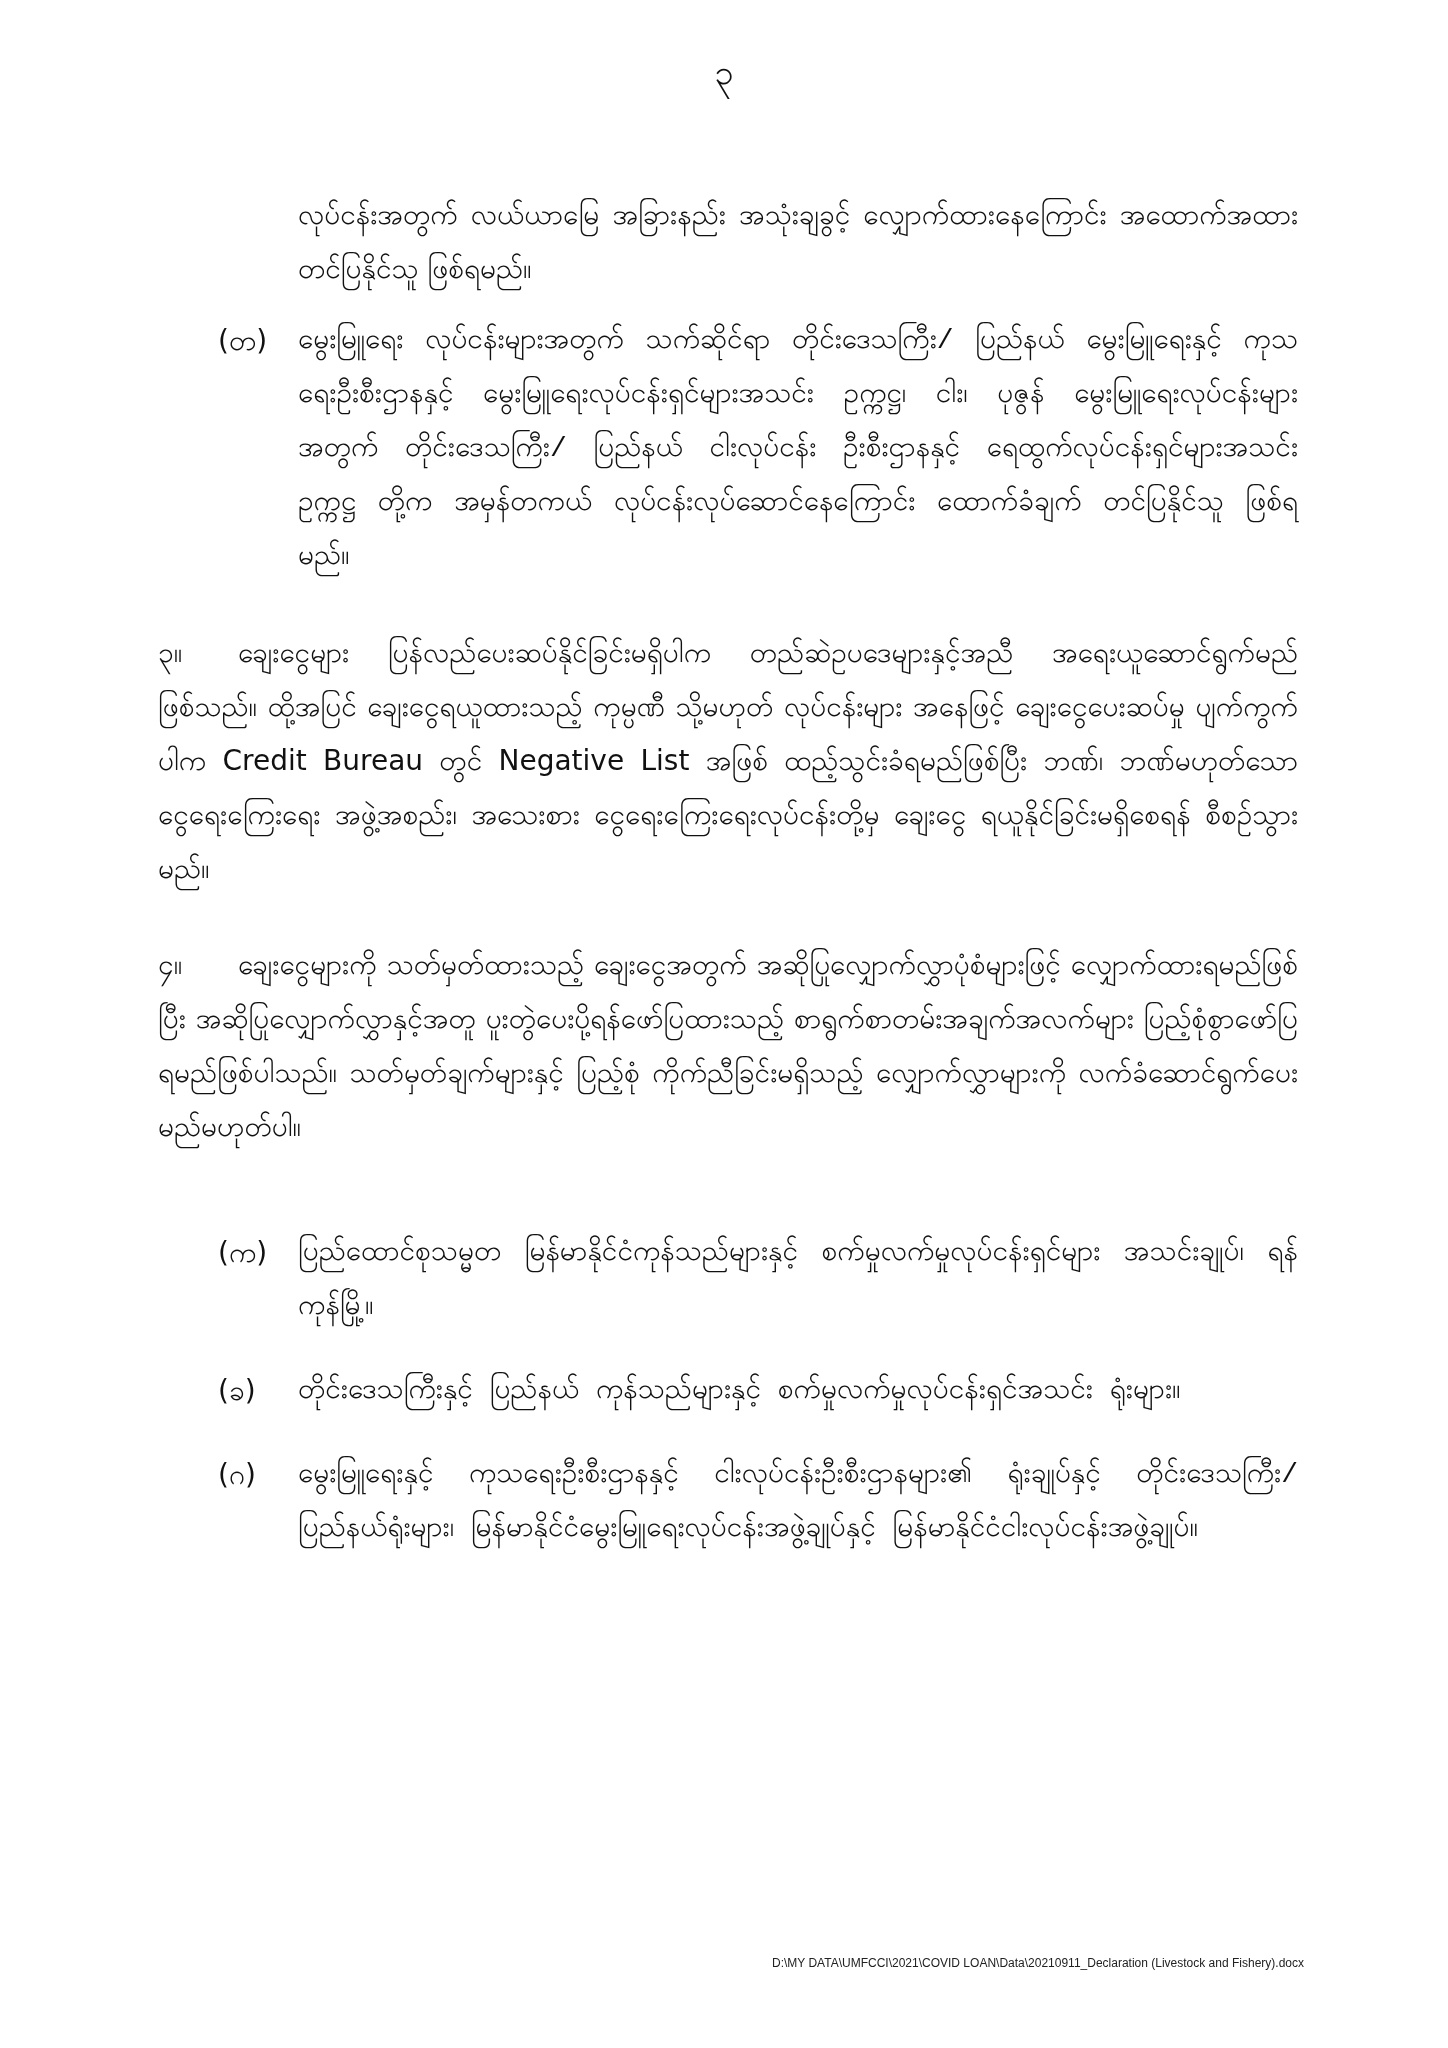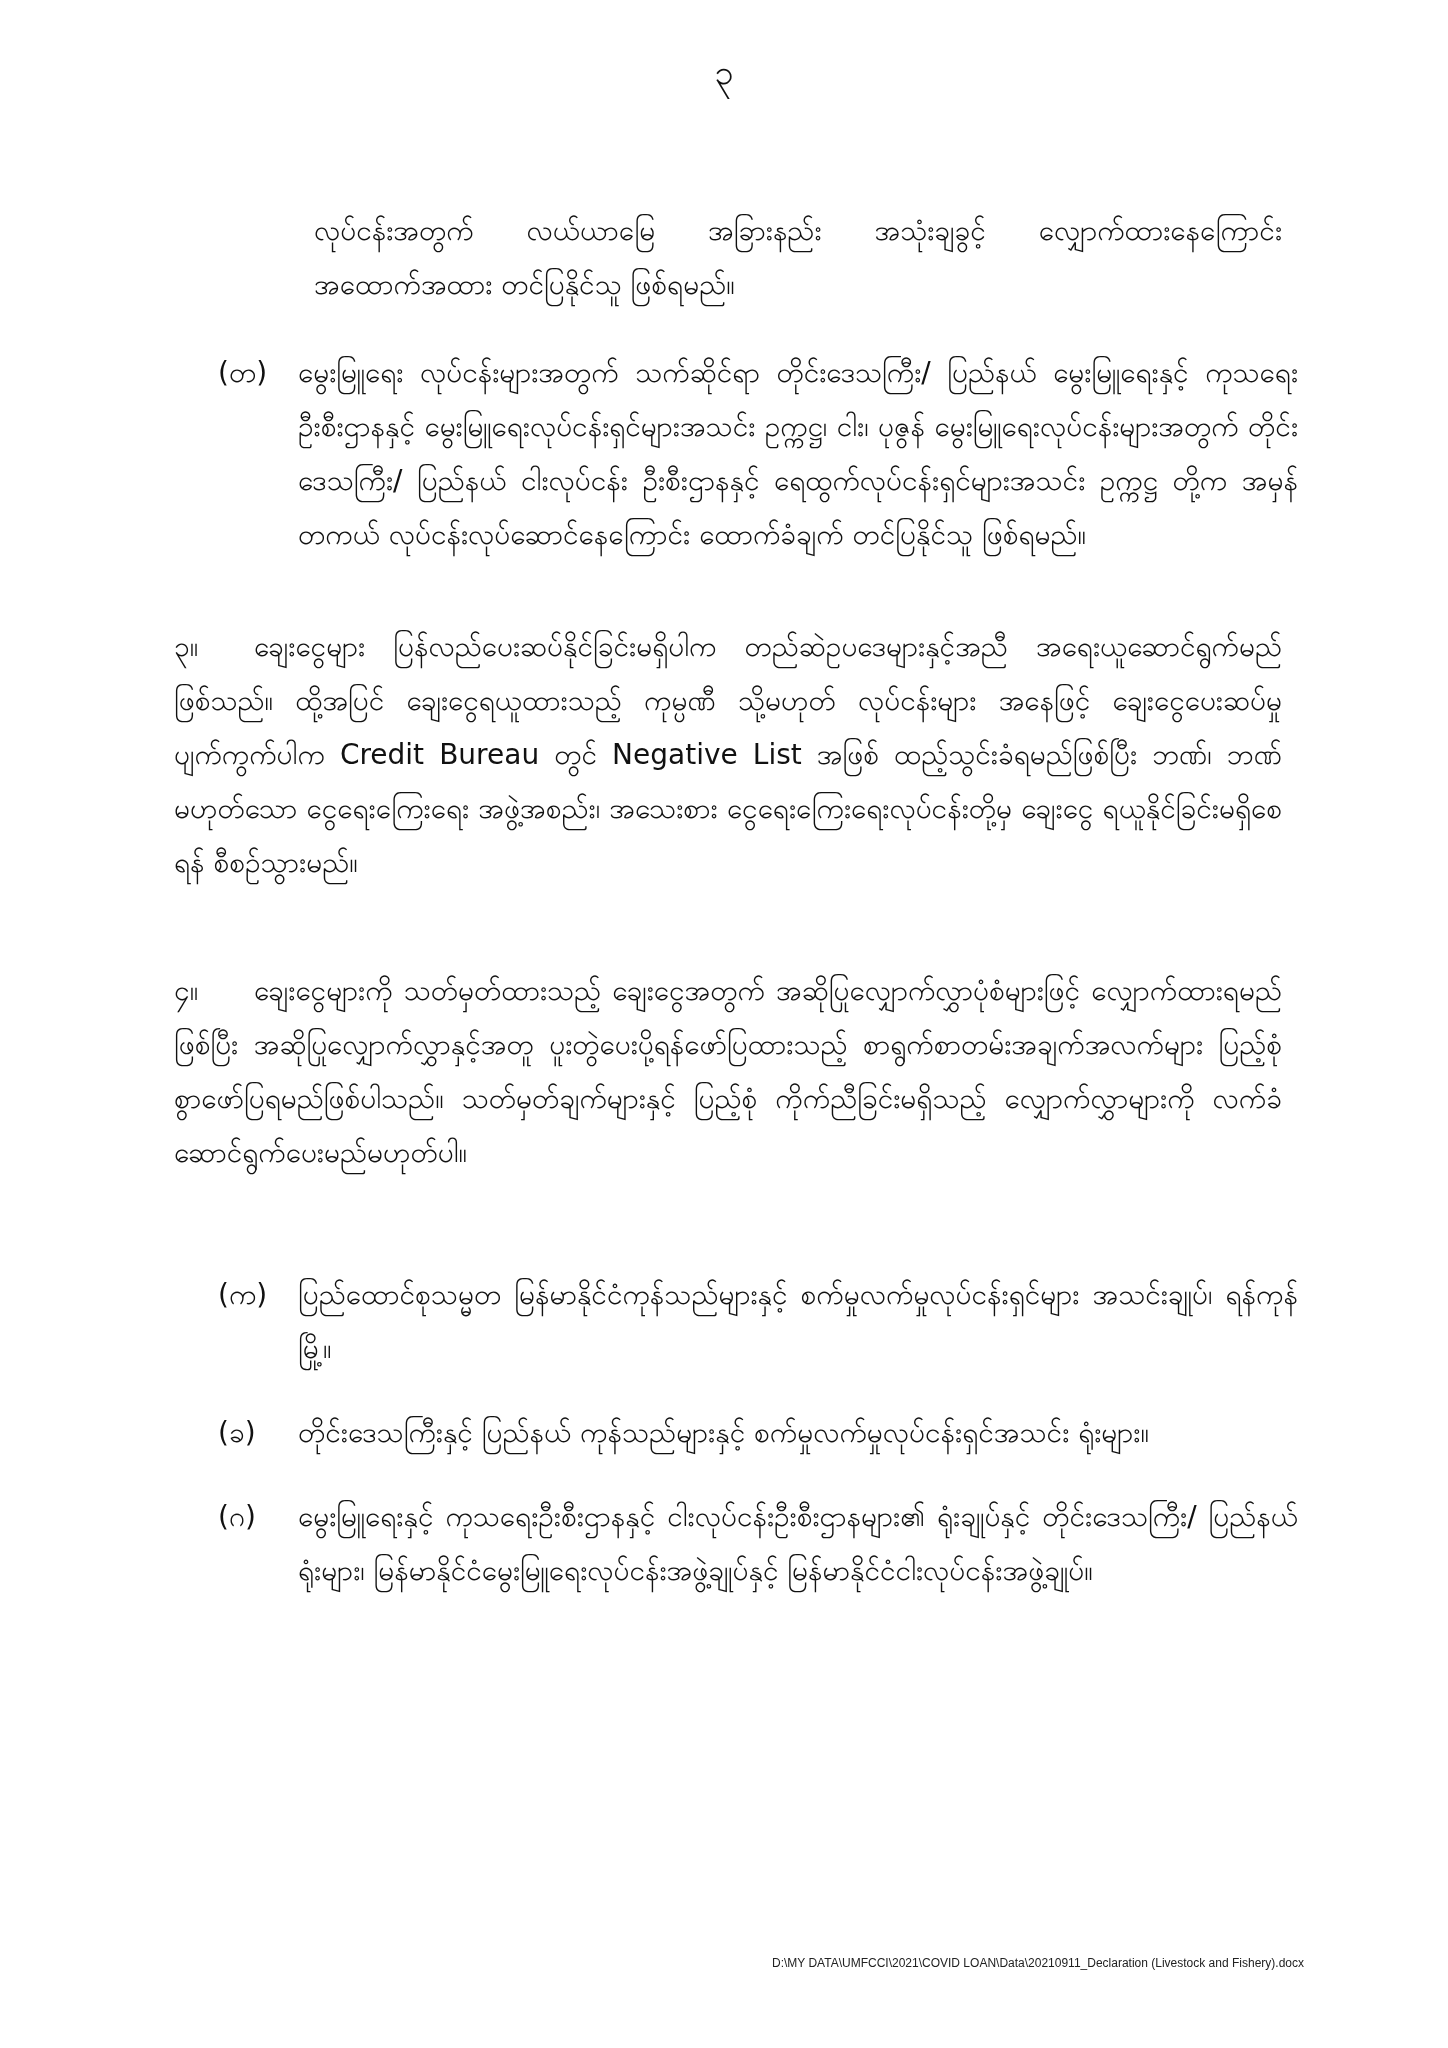--- a/index.html
+++ b/index.html
@@ -33,41 +33,42 @@
     }
     .body-text {
       position: absolute;
       left: 218px;
       top: 188px;
       width: 1080px;
       font-size: 28px;
       line-height: 54px;
     }
     .block {
-      margin: 16px;
+      margin: 0;
     }
     .cont {
       padding-left: 80px;
       text-align: justify;
       text-align-last: left;
     }
     .sub-item {
       display: flex;
       align-items: flex-start;
       text-align: justify;
       text-align-last: left;
     }
     .sub-marker {
       flex: 0 0 80px;
       white-space: nowrap;
     }
     .sub-text {
       flex: 1 1 auto;
       text-align: justify;
       text-align-last: left;
+      font-family: Liberation Mono, monospace;
     }
     .para {
       text-align: justify;
       text-align-last: left;
       text-indent: 0;
     }
     .para .num {
       display: inline-block;
       width: 80px;
     }

